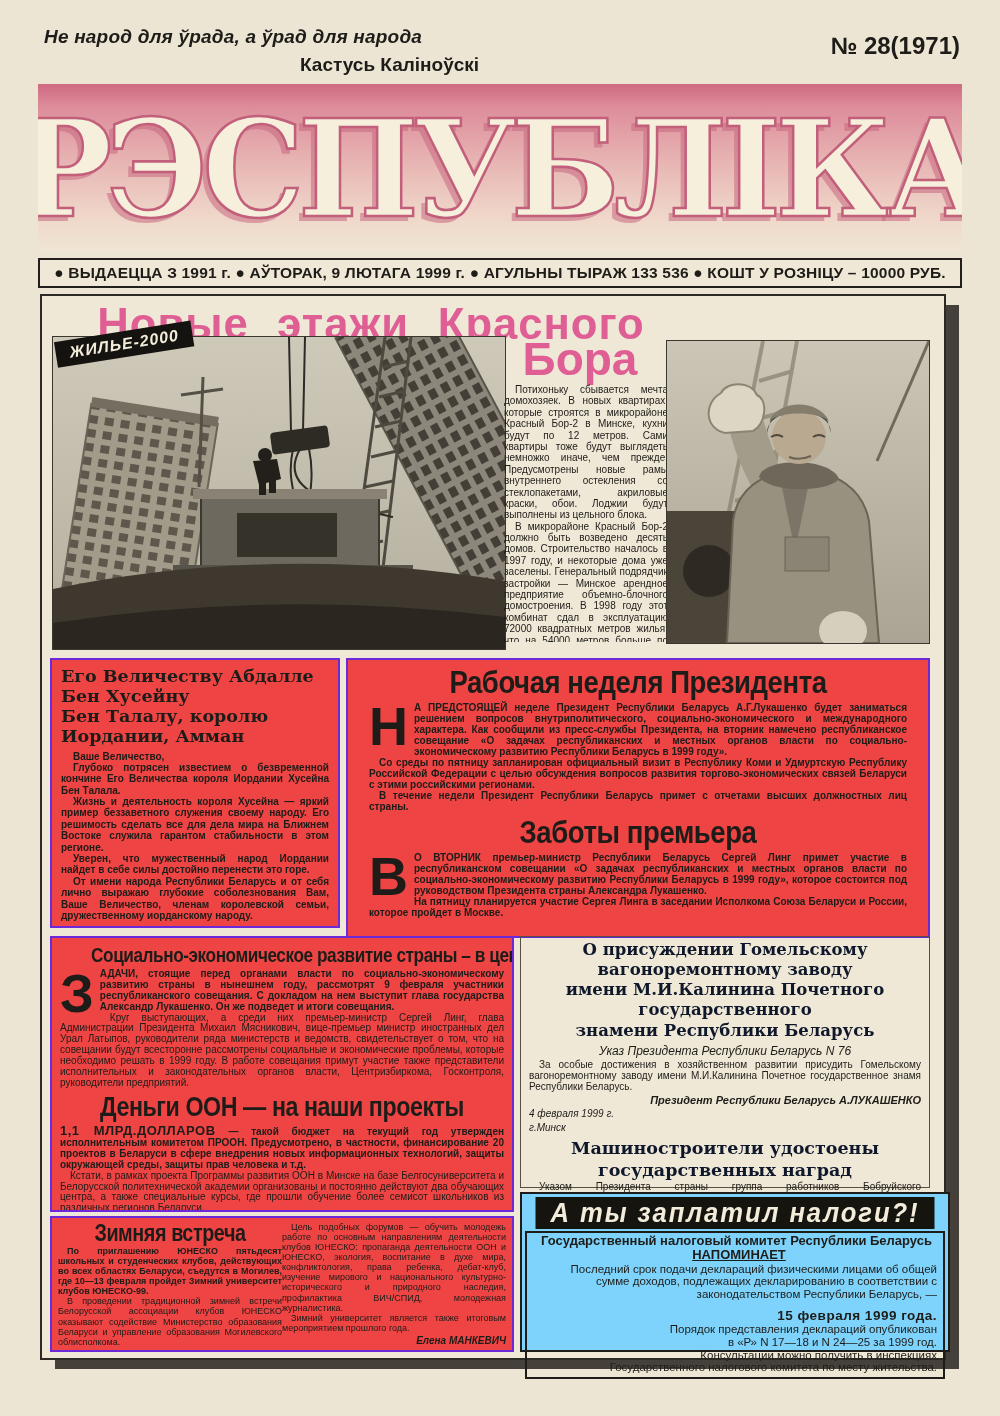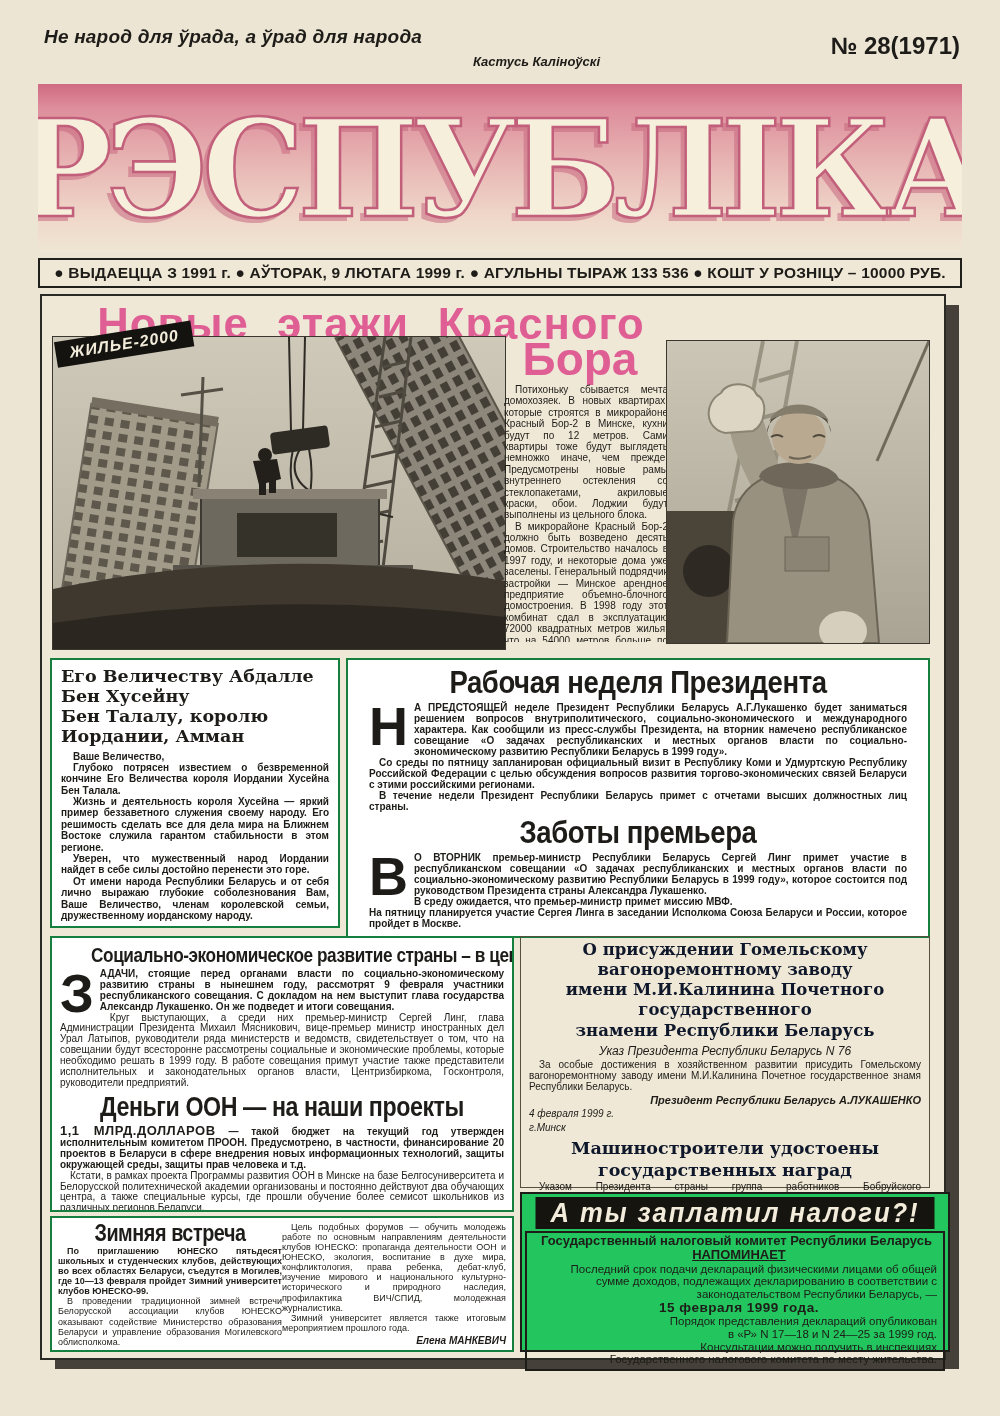--- a/index.html
+++ b/index.html
@@ -6,21 +6,21 @@
   body{
     width:1000px;height:1416px;position:relative;overflow:hidden;
     background:#ece5d3;color:#1e1c18;
     font-family:"Liberation Sans",sans-serif;
     -webkit-font-smoothing:antialiased;
   }
   .abs{position:absolute;}
 
   
   .motto{left:44px;top:26px;font-size:19px;font-weight:bold;font-style:italic;letter-spacing:.2px;}
-  .motto-author{left:300px;top:54px;width:300px;text-align:right;font-size:13px;font-weight:bold;font-style:italic;}
+  .motto-author{left:300px;top:54px;width:300px;text-align:left;font-size:19px;font-weight:bold;}
   .issue-no{left:760px;top:32px;width:200px;text-align:right;font-size:24px;font-weight:bold;font-family:"Liberation Sans",sans-serif;}
 
   
   .masthead{
     left:38px;top:84px;width:924px;height:168px;
     background:linear-gradient(#d06a82 0%,#dd8d9b 14%,#e7b3b2 45%,#efd6c9 78%,#efe6d4 100%);
     display:flex;align-items:center;justify-content:center;overflow:hidden;
   }
   .masthead h1{
     margin:0;font-family:"DejaVu Serif",serif;font-weight:bold;
@@ -53,21 +53,21 @@
   .kicker{left:14px;top:46px;background:#14130f;color:#f3ecdb;
     font-size:16px;font-weight:bold;font-style:italic;letter-spacing:1px;
     padding:4px 14px;transform:rotate(-9deg);transform-origin:left center;}
   .photo{border:1px solid #3a372f;background:#c7c1b1;overflow:hidden;}
   .photo-construction{left:10px;top:40px;width:452px;height:312px;}
   .photo-worker{left:624px;top:44px;width:262px;height:302px;}
   .lead-col{left:462px;top:88px;width:164px;height:258px;font-size:10px;line-height:1.14;text-align:justify;overflow:hidden;}
   .lead-col p{margin:0;text-indent:11px;}
 
   
-  .nbox{border:2px solid #15803d;background:#ffffff;overflow:hidden;}
+  .nbox{border:2px solid #6d28d9;background:#ef4444;overflow:hidden;}
 
   
   .box-condolence{left:8px;top:362px;width:290px;height:270px;padding:6px 9px;box-sizing:border-box;}
   .cond-title{font-family:"DejaVu Serif",serif;font-weight:bold;font-size:17.5px;line-height:1.15;margin:0 0 4px 0;}
   .cond-body p{margin:0;font-size:10px;line-height:1.14;font-weight:bold;text-align:justify;text-indent:12px;}
   .sig-line{text-align:left;font-weight:bold;font-style:italic;font-size:11px;margin-top:6px;}
 
   
   .box-president{left:304px;top:362px;width:584px;height:280px;padding:2px 21px;box-sizing:border-box;}
   .h-black{font-weight:bold;text-align:center;letter-spacing:-.5px;transform:scaleX(.86);transform-origin:center;white-space:nowrap;margin:2px 0;}
@@ -96,29 +96,29 @@
   
   .box-decree{left:478px;top:640px;width:410px;height:252px;padding:3px 8px;box-sizing:border-box;border:1px solid #55503f;}
   .h-red{font-family:"DejaVu Serif",serif;font-weight:bold;color:#0f172a;text-align:center;font-size:16.5px;line-height:1.22;margin:0;}
   .decree-sub{font-style:italic;font-size:12px;text-align:center;margin:3px 0 1px 0;}
   .decree-p{margin:0;font-size:10px;line-height:1.12;text-align:justify;text-indent:10px;}
   .decree-sig{text-align:right;font-weight:bold;font-style:italic;font-size:11px;margin:2px 0 0 0;}
   .decree-date{font-style:italic;font-size:10px;line-height:1.2;margin:2px 0 0 0;}
   .h-machine{font-size:17.5px;margin-top:4px;}
 
   
-  .box-tax{left:478px;top:896px;width:430px;height:160px;border:2px solid #1d1c18;padding:3px;box-sizing:border-box;background:#22c55e;}
+  .box-tax{left:478px;top:896px;width:430px;height:160px;border:2px solid #1d1c18;padding:3px;box-sizing:border-box;background:#7dd3fc;}
   .tax-banner{background:#15140f;color:#f3ecdb;text-align:center;
     font-size:27px;font-weight:bold;font-style:italic;letter-spacing:2px;line-height:32px;transform:scaleX(.95);transform-origin:center;white-space:nowrap;}
   .tax-inner{border:2px solid #1d1c18;margin-top:2px;padding:1px 6px 3px 14px;}
   .tax-inner div{font-size:11.5px;line-height:1.1;}
   .tax-l1{font-weight:bold;font-size:13px !important;}
   .tax-l2{font-weight:bold;text-align:center;text-decoration:underline;font-size:13px !important;}
   .tax-c{text-align:right;}
-  .tax-deadline{font-weight:bold;font-size:13.5px !important;text-align:center;letter-spacing:.5px;}
+  .tax-deadline{font-weight:bold;font-size:13.5px !important;text-align:right;letter-spacing:.5px;margin-top:8px;}
 
   svg{display:block;}
 </style>
 </head>
 <body>
 
 <div class="abs motto">Не народ для ўрада, а ўрад для народа</div>
 <div class="abs motto-author">Кастусь  Каліноўскі</div>
 <div class="abs issue-no">№ 28(1971)</div>
 
@@ -274,21 +274,20 @@
   <div class="abs nbox box-president">
     <div class="h-black h-33">Рабочая неделя Президента</div>
     <div class="bbody">
       <p class="nodent"><span class="dropcap">Н</span><span>А ПРЕДСТОЯЩЕЙ неделе Президент Республики Беларусь А.Г.Лукашенко будет заниматься решением вопросов внутриполитического, социально-экономического и международного характера. Как сообщили из пресс-службы Президента, на вторник намечено республиканское совещание «О задачах республиканских и местных органов власти по социально-экономическому развитию Республики Беларусь в 1999 году».</span></p>
       <p>Со среды по пятницу запланирован официальный визит в Республику Коми и Удмуртскую Республику Российской Федерации с целью обсуждения вопросов развития торгово-экономических связей Беларуси с этими российскими регионами.</p>
       <p>В течение недели Президент Республики Беларусь примет с отчетами высших должностных лиц страны.</p>
     </div>
     <div class="h-black h-33">Заботы премьера</div>
     <div class="bbody">
       <p class="nodent"><span class="dropcap">В</span><span>О ВТОРНИК премьер-министр Республики Беларусь Сергей Линг примет участие в республиканском совещании «О задачах республиканских и местных органов власти по социально-экономическому развитию Республики Беларусь в 1999 году», которое состоится под руководством Президента страны Александра Лукашенко.</span></p>
-      <p class="nodent">В среду ожидается, что премьер-министр примет миссию МВФ.</p>
       <p class="nodent">На пятницу планируется участие Сергея Линга в заседании Исполкома Союза Беларуси и России, которое пройдет в Москве.</p>
     </div>
   </div>
 
   <div class="abs nbox box-social">
     <div class="h-black h-social">Социально-экономическое развитие страны – в центре внимания</div>
     <div class="sbody">
       <p class="b nodent"><span class="dropcap">З</span><span>АДАЧИ, стоящие перед органами власти по социально-экономическому развитию страны в нынешнем году, рассмотрят 9 февраля участники республиканского совещания. С докладом на нем выступит глава государства Александр Лукашенко. Он же подведет и итоги совещания.</span></p>
       <p>Круг выступающих, а среди них премьер-министр Сергей Линг, глава Администрации Президента Михаил Мясникович, вице-премьер министр иностранных дел Урал Латыпов, руководители ряда министерств и ведомств, свидетельствует о том, что на совещании будут всесторонне рассмотрены социальные и экономические проблемы, которые необходимо решать в 1999 году. В работе совещания примут участие также представители исполнительных и законодательных органов власти, Центризбиркома, Госконтроля, руководители предприятий.</p>
     </div>

